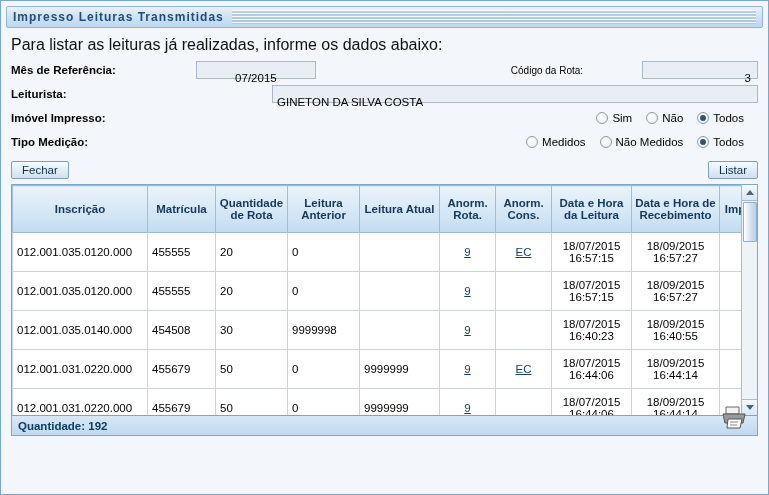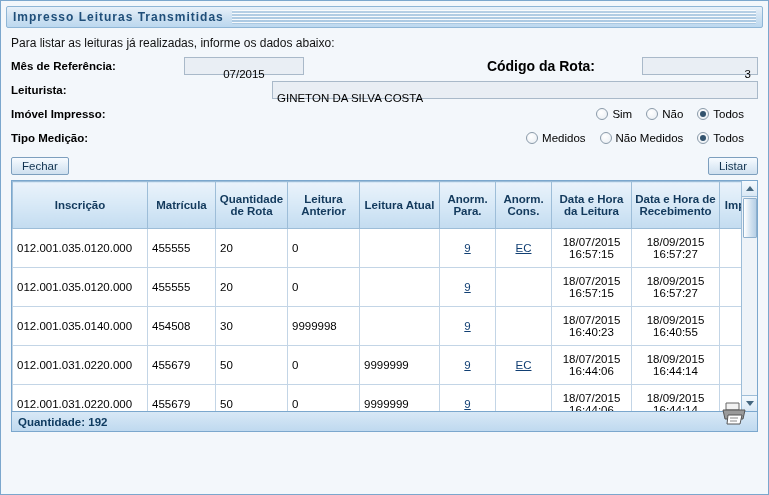--- a/index.html
+++ b/index.html
@@ -52,21 +52,21 @@
         rgba(150,185,215,0.55) 1px,
         rgba(150,185,215,0.55) 3px
       );
     border-radius: 1px;
   }
   
   .form-area {
     padding: 8px 10px 0 10px;
   }
   .intro-text {
-    font-size: 12px;
+    font-size: 16px;
     color: #111;
     margin-bottom: 7px;
   }
   .form-row {
     display: flex;
     align-items: center;
     margin-bottom: 6px;
     min-height: 18px;
     justify-content: space-between;
   }
@@ -84,22 +84,22 @@
     line-height: 17px;
     font-size: 11.5px;
     padding: 8px 4px;
     box-sizing: border-box;
     color: #000;
   }
   .field-mes { width: 120px; text-align: center; }
   .field-rota { width: 116px; text-align: right; padding-right: 6px; }
   .field-leiturista { width: 486px; }
   .lbl-rota {
-    font-weight: bold;
-    font-size: 14px;
+    font-weight: normal;
+    font-size: 10px;
     margin-left: 142px;
     margin-right: 6px;
     white-space: nowrap;
   }
   
   .radio-group { display: flex; align-items: center; }
   .radio-item {
     display: flex;
     align-items: center;
     margin-right: 14px;
@@ -360,21 +360,21 @@
           <col class="w-dtr">
           <col class="w-imp">
       </colgroup>
       <thead>
         <tr>
           <th>Inscrição</th>
           <th>Matrícula</th>
           <th>Quantidade de Rota</th>
           <th>Leitura Anterior</th>
           <th>Leitura Atual</th>
-          <th>Anorm. Para.</th>
+          <th>Anorm. Rota.</th>
           <th>Anorm. Cons.</th>
           <th>Data e Hora da Leitura</th>
           <th>Data e Hora de Recebimento</th>
           <th>Impressão</th>
         </tr>
       </thead>
       <tbody>
         <tr>
           <td class="c-left">012.001.035.0120.000</td>
           <td class="c-left">455555</td>

